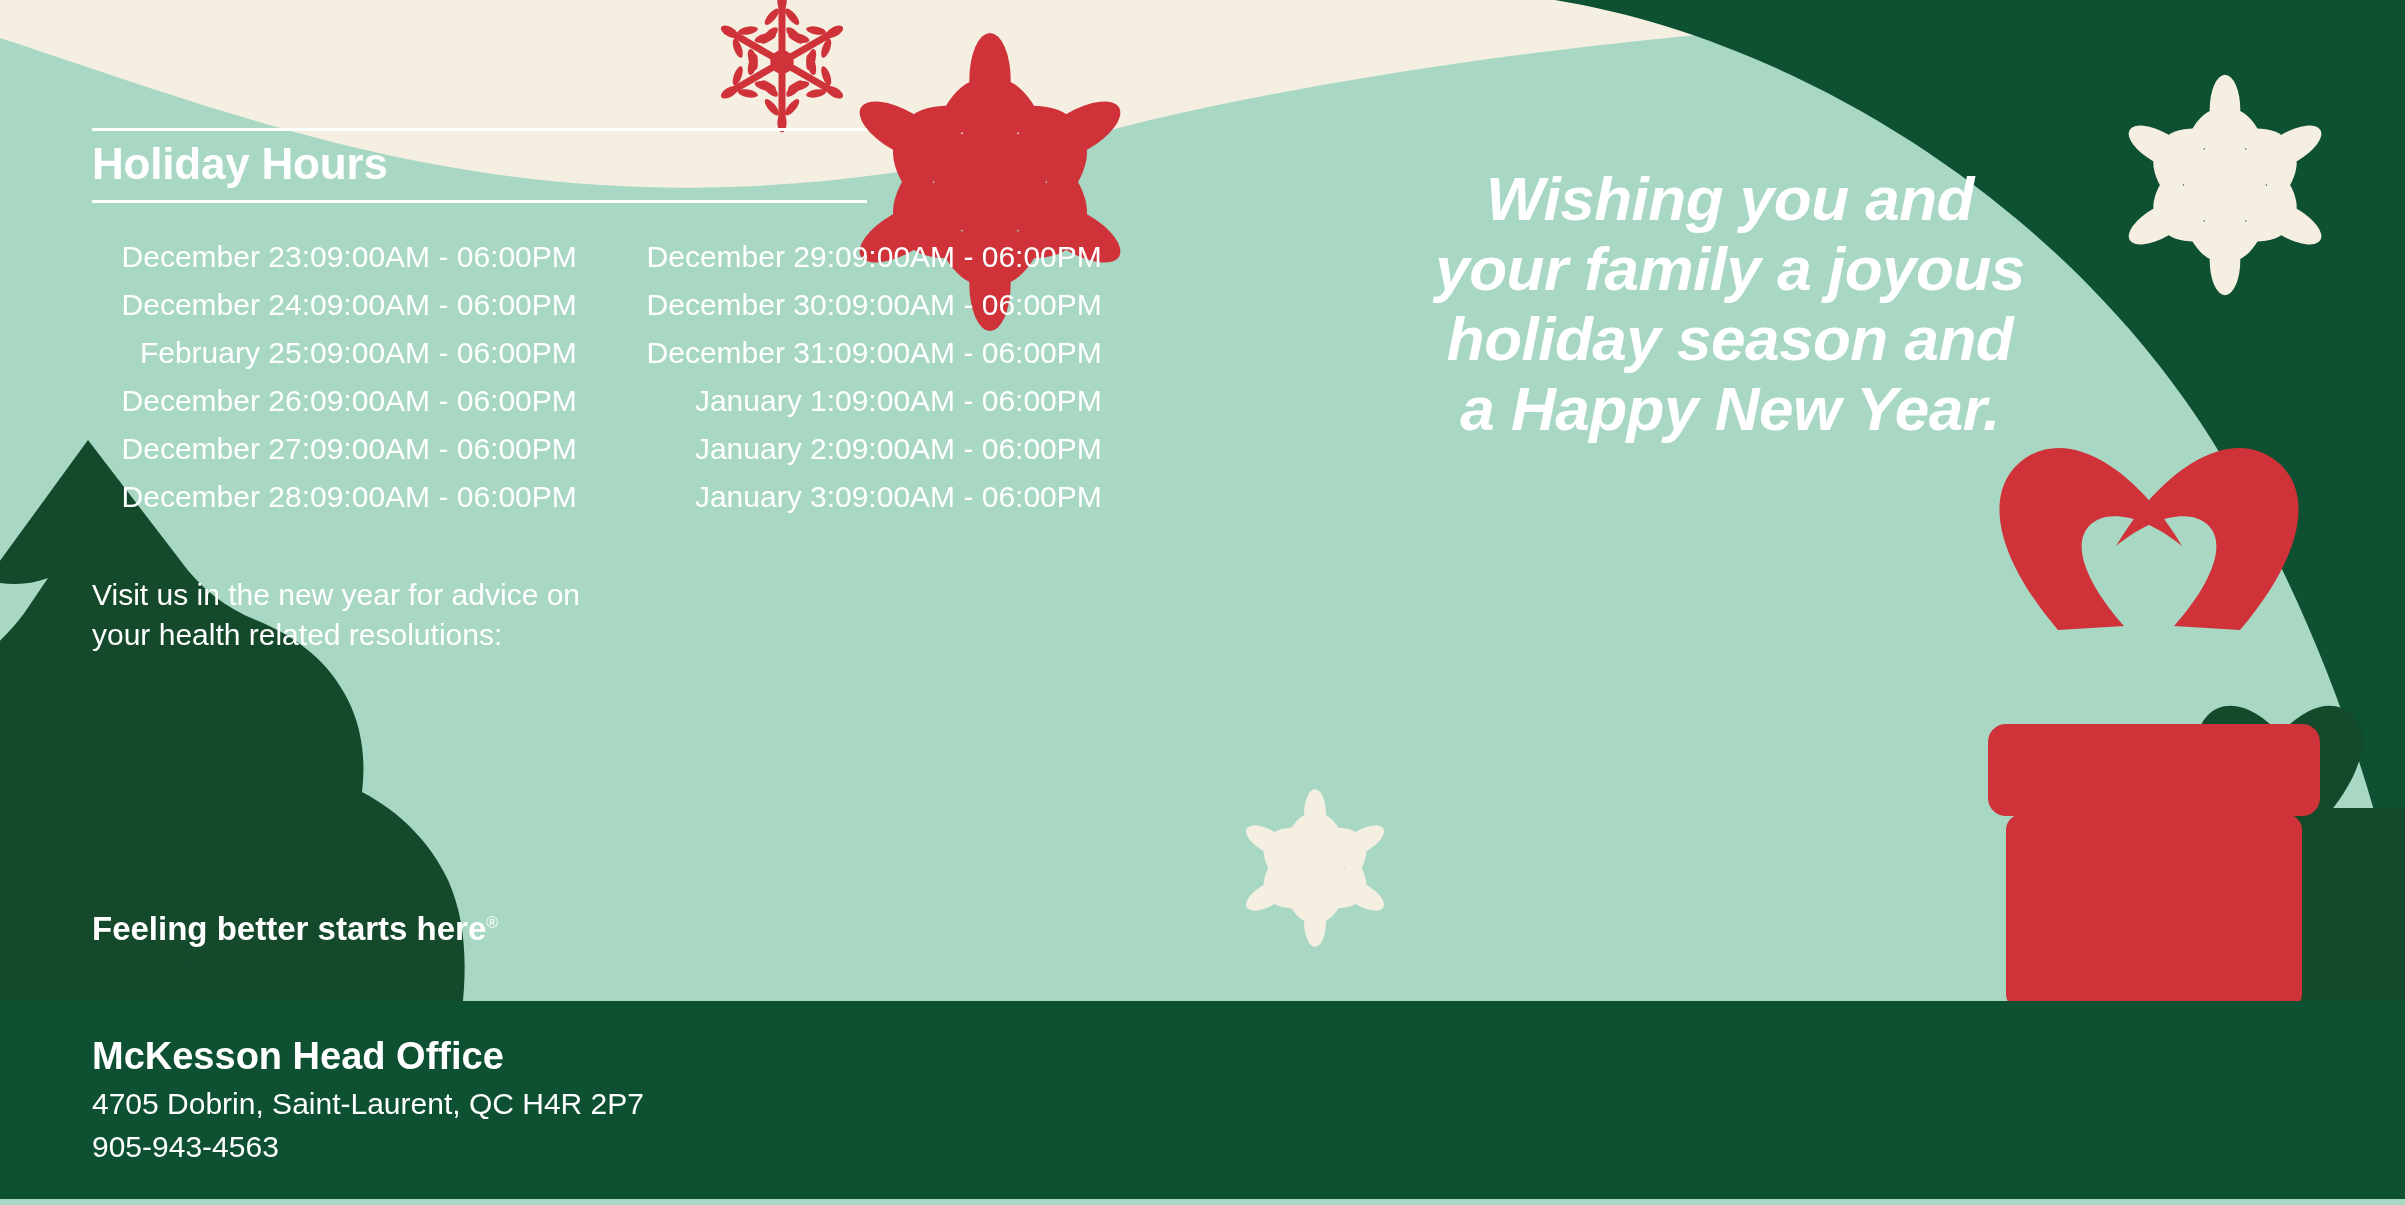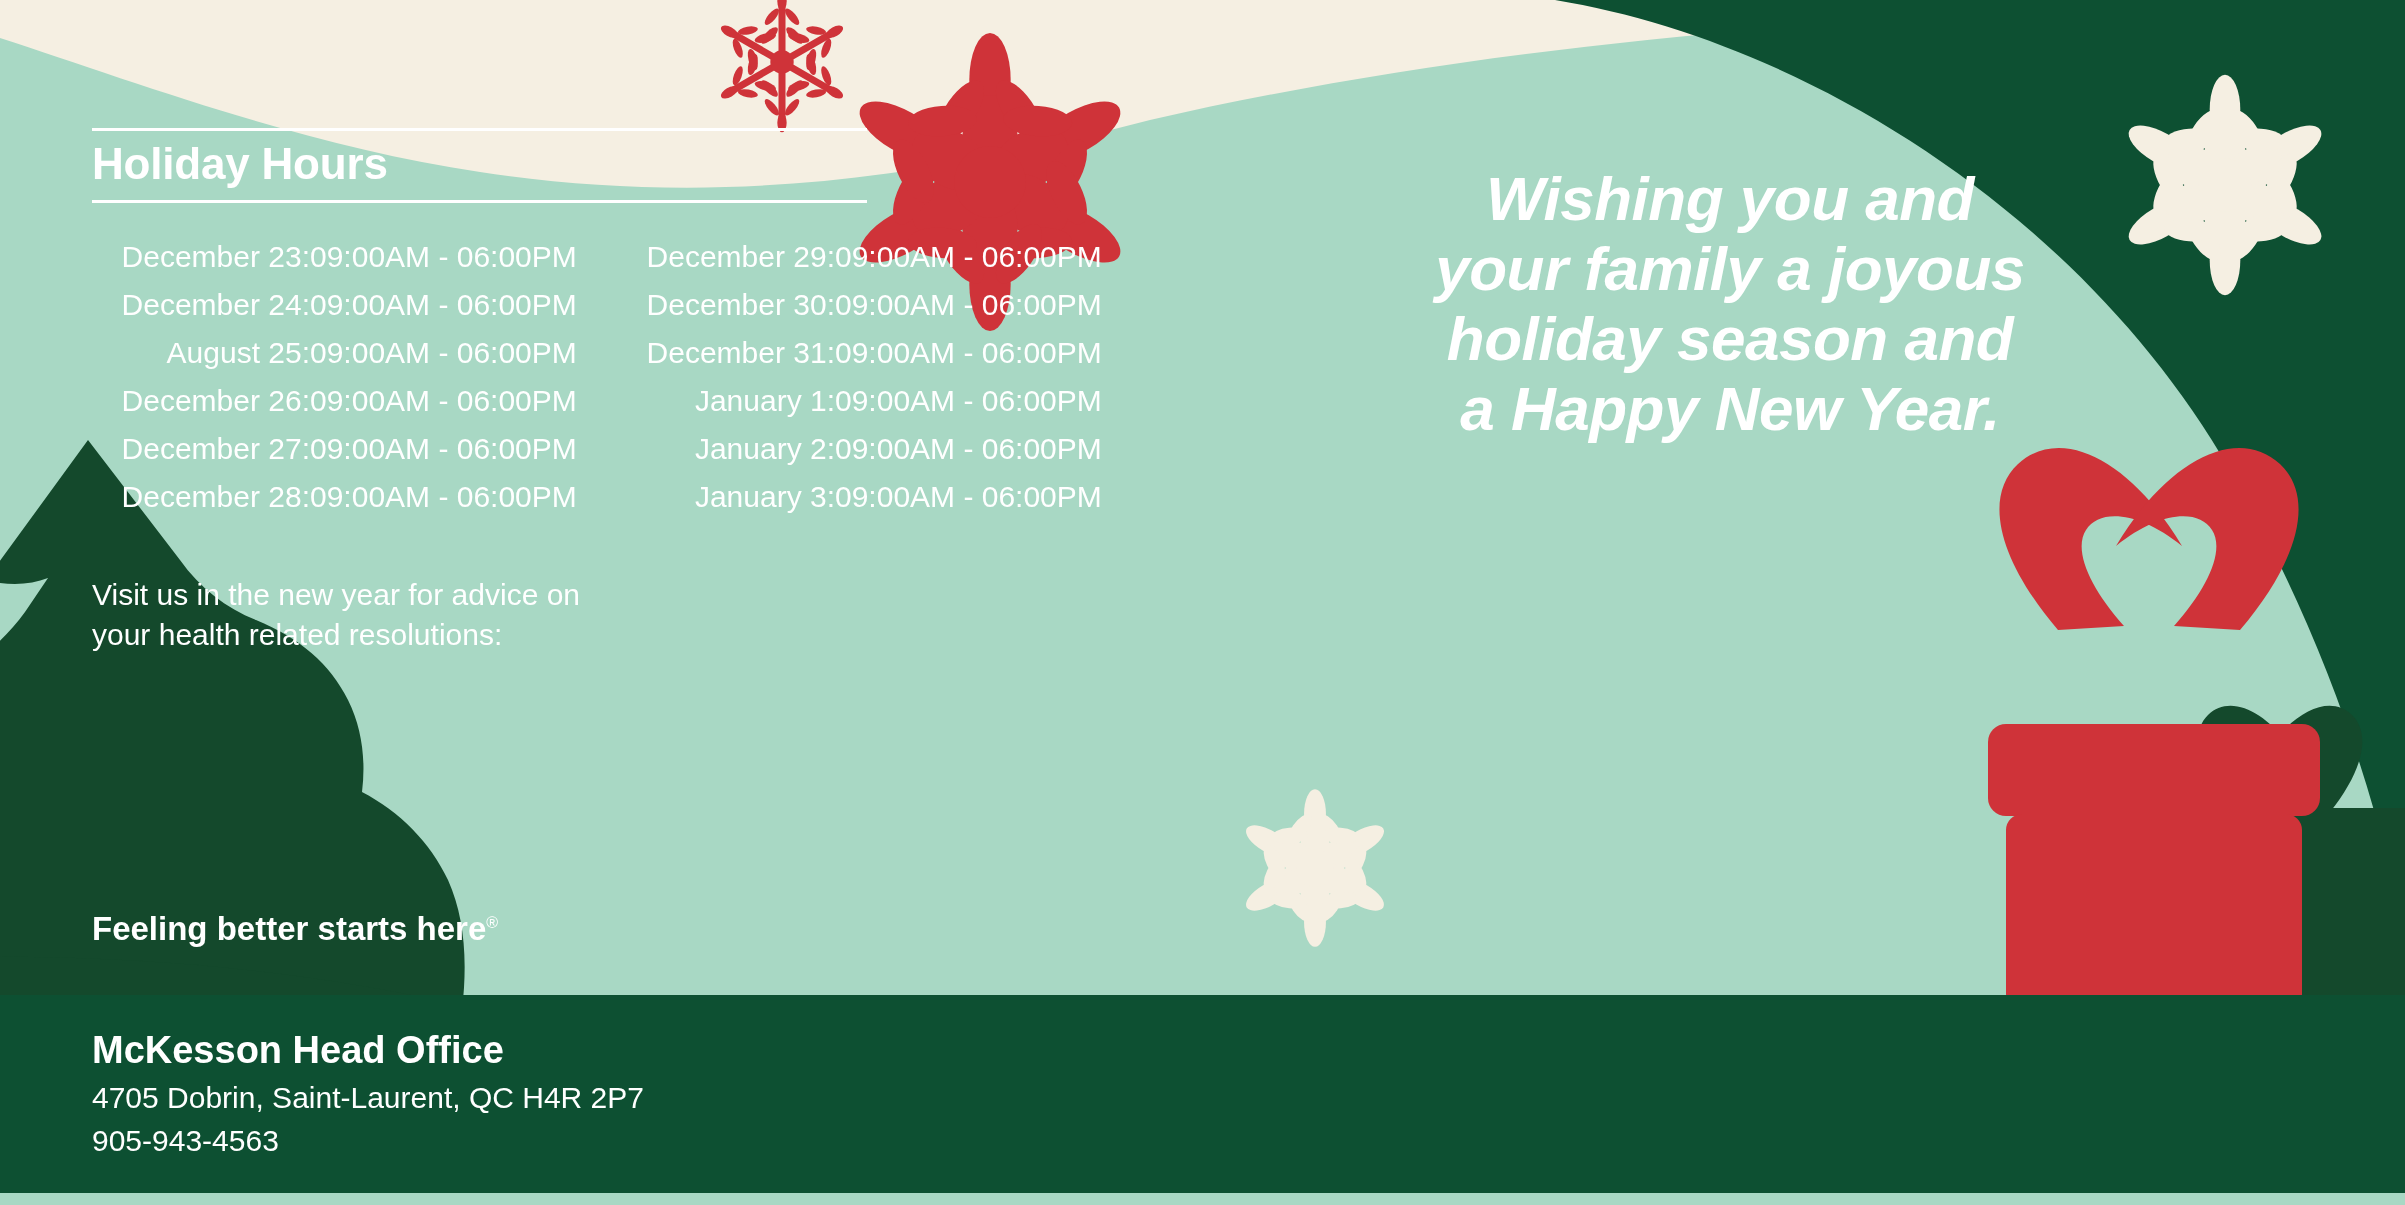--- a/index.html
+++ b/index.html
@@ -62,21 +62,21 @@
     text-align:center; z-index:7;
   }
   .greeting .gline {
     font-size:62px; font-weight:bold; font-style:italic;
     color:#ffffff; line-height:1.13; white-space:nowrap;
     letter-spacing:-0.5px;
   }
 
   
   .footer {
-    position:absolute; left:0; bottom:12px; width:100%; height:198px;
+    position:absolute; left:0; bottom:6px; width:100%; height:198px;
     background:#0d5032; z-index:8;
   }
   .footer-addr { position:absolute; left:92px; top:32px; }
   .footer-name {
     font-size:38px; font-weight:bold; color:#ffffff;
     line-height:1.22; white-space:nowrap; margin-bottom:4px;
   }
   .footer-line {
     font-size:30px; color:#ffffff; line-height:1.42; white-space:nowrap;
   }
@@ -218,21 +218,21 @@
       <div class="hours-col">
         <div class="hours-row">
           <span class="day">December 23:</span>
           <span class="time">09:00AM - 06:00PM</span>
         </div>
         <div class="hours-row">
           <span class="day">December 24:</span>
           <span class="time">09:00AM - 06:00PM</span>
         </div>
         <div class="hours-row">
-          <span class="day">August 25:</span>
+          <span class="day">February 25:</span>
           <span class="time">09:00AM - 06:00PM</span>
         </div>
         <div class="hours-row">
           <span class="day">December 26:</span>
           <span class="time">09:00AM - 06:00PM</span>
         </div>
         <div class="hours-row">
           <span class="day">December 27:</span>
           <span class="time">09:00AM - 06:00PM</span>
         </div>

